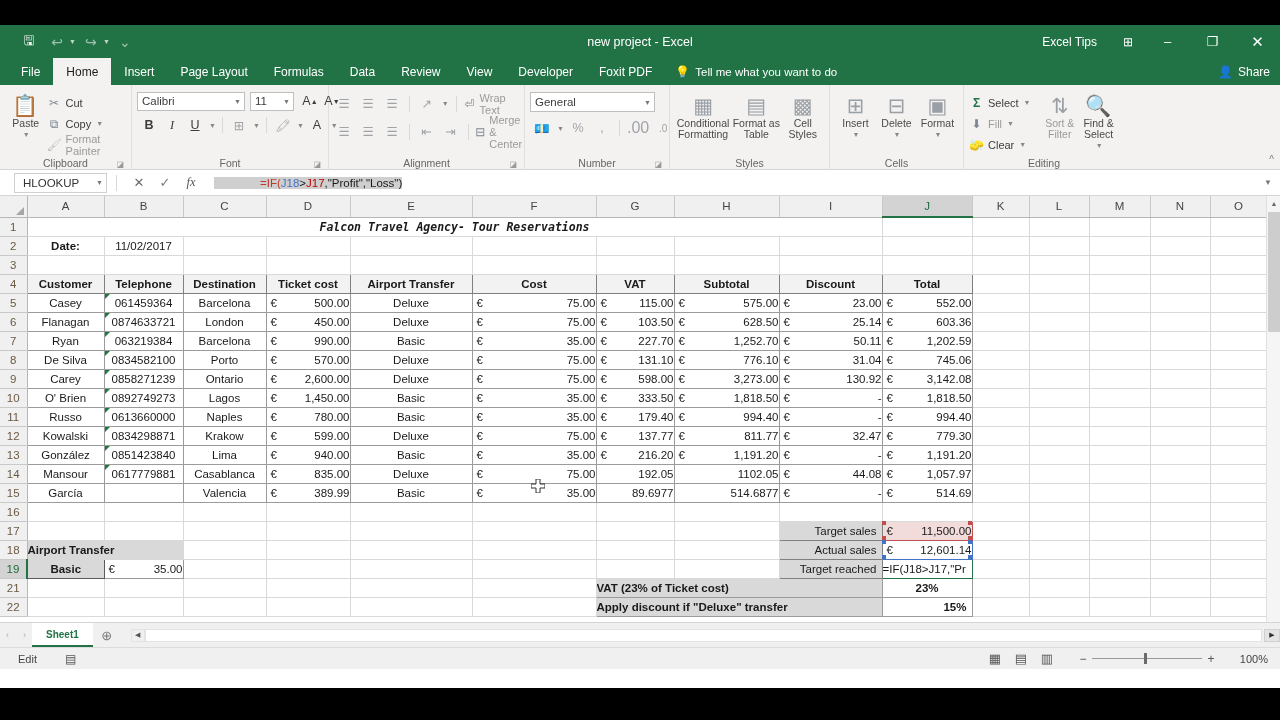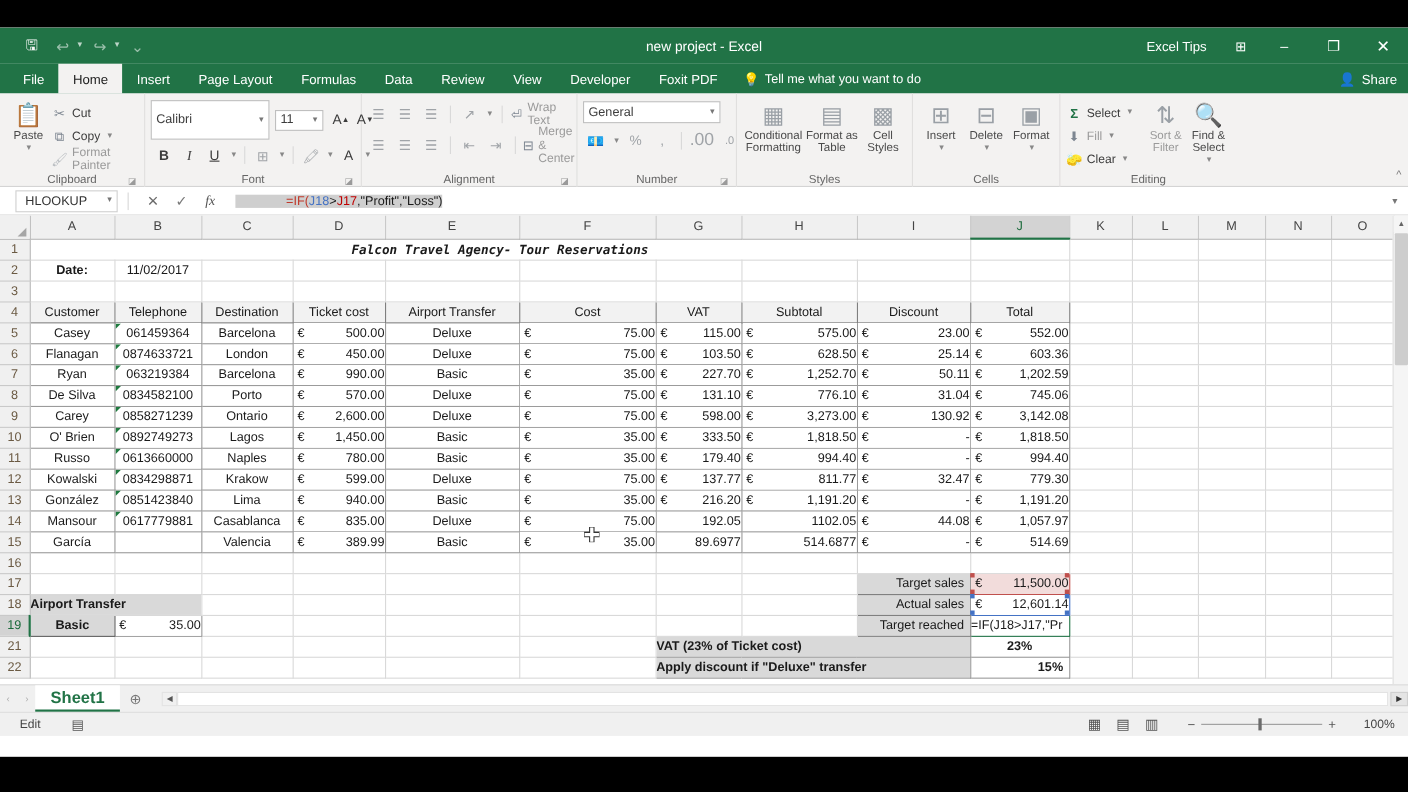--- a/index.html
+++ b/index.html
@@ -89,21 +89,21 @@
     width: 48px; display: flex; flex-direction: column; align-items: center;
     padding-top: 3px; color: #4a4a4a; font-size: 10.5px; text-align: center;
     line-height: 11px;
   }
   .big-ico { font-size: 21px; line-height: 25px; color: #9aa0a6; }
   .sm-row { display: flex; align-items: center; gap: 4px; height: 21px; font-size: 11px; color: #3c3c3c; }
   .sm-ico { width: 15px; text-align: center; font-size: 12px; color: #7d8691; }
   .clip-col { display: flex; flex-direction: column; padding-top: 2px; }
 
   .font-name {
-    width: 108px; height: 36px; background: #fff; border: 1px solid #bfbfbf;
+    width: 108px; height: 19px; background: #fff; border: 1px solid #bfbfbf;
     font-size: 11.5px; color: #3c3c3c; padding: 0 12px 0 4px;
     display: flex; align-items: center; position: relative;
   }
   .font-size {
     width: 44px; height: 19px; background: #fff; border: 1px solid #bfbfbf;
     font-size: 11.5px; color: #3c3c3c; padding: 0 10px 0 4px;
     display: flex; align-items: center; position: relative; margin-left: 3px;
   }
   .mini-caret { position: absolute; right: 3px; font-size: 7px; color: #777; }
   .fbtn {
@@ -186,21 +186,21 @@
     padding: 0 3px; vertical-align: middle;
   }
   td.cell.blank { border-right: 1px solid #d9d9d9; }
   .c-center { text-align: center; }
   .c-right  { text-align: right; }
   .c-left   { text-align: left; }
   .bold { font-weight: bold; }
   .gray-fill { background: #d9d9d9 !important; }
   .bordered { border: 1px solid #808080 !important; }
   .hdr-cell {
-    background: #f2f2f2 !important; font-weight: normal; text-align: center;
+    background: #f2f2f2 !important; font-weight: bold; text-align: center;
     border: 1px solid #7f7f7f !important; font-size: 11.5px; margin-top: 40px;
   }
   .tbl-cell { border: 1px solid #9b9b9b !important; }
   .title-cell {
     font-family: "DejaVu Sans Mono", monospace; font-style: italic;
     font-weight: bold; font-size: 15.5px; text-align: center; color: #111;
   }
   .euro-cell {
     position: relative; padding: 0 4px 0 4px;
   }
@@ -238,21 +238,21 @@
   }
 
   
   .sheetbar {
     height: 25px; background: #f0f0f0; display: flex; align-items: stretch;
     border-top: 1px solid #d4d4d4;
   }
   .nav-arrows { display: flex; align-items: center; padding: 0 6px; gap: 14px; }
   .nav-arrow { font-size: 9px; color: #adadad; }
   .sheet-tab {
-    padding: 0 14px; display: flex; align-items: center; font-size: 15px;
+    padding: 0 14px; display: flex; align-items: center; font-size: 10px;
     background: #fff; color: #217346; font-weight: bold;
     border-bottom: 2px solid #217346;
   }
   .add-sheet {
     width: 28px; display: flex; align-items: center; justify-content: center;
     font-size: 13px; color: #777;
   }
   .hscroll-area { flex: 1; display: flex; align-items: center; padding-left: 10px; }
   .hs-track {
     flex: 1; height: 13px; background: #fff; border: 1px solid #e3e3e3;

